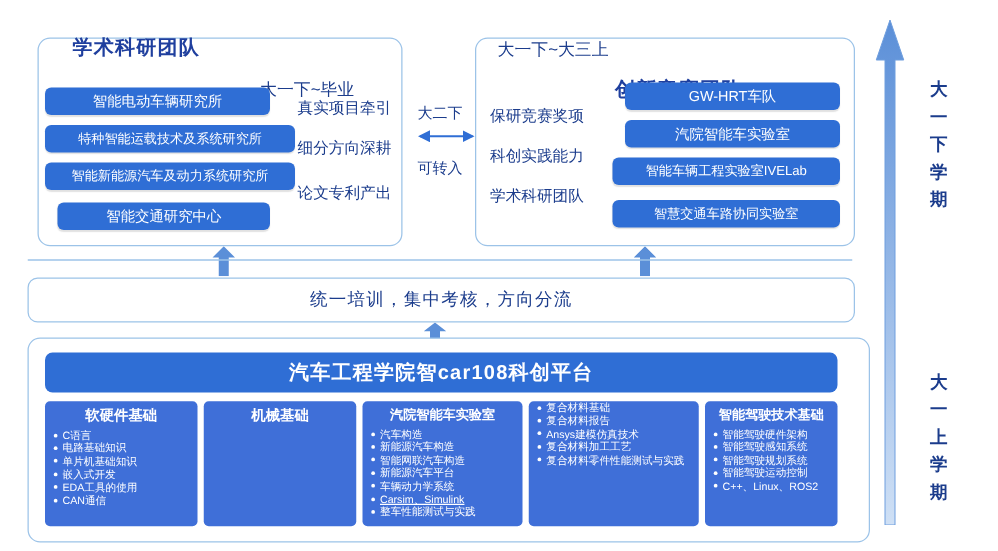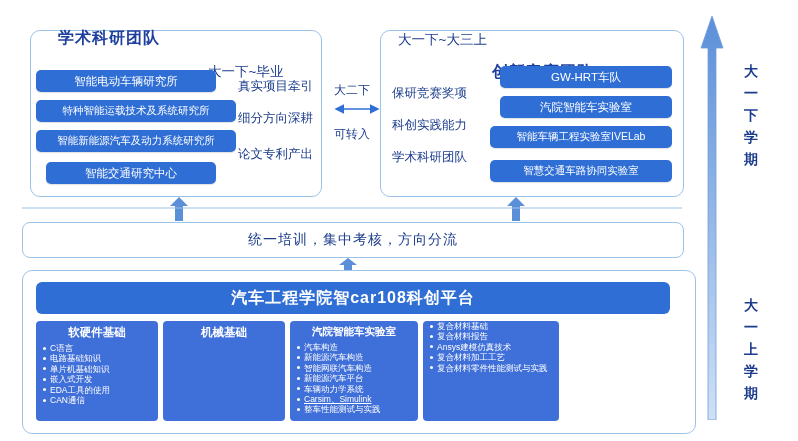--- a/index.html
+++ b/index.html
@@ -225,20 +225,30 @@
     <div class="col" style="left:400px;width:136px;">
       <ul>
         <li>复合材料基础</li>
         <li>复合材料报告</li>
         <li>Ansys建模仿真技术</li>
         <li>复合材料加工工艺</li>
         <li>复合材料零件性能测试与实践</li>
       </ul>
     </div>
 
+    <div class="col" style="left:541px;width:106px;">
+      <div class="col-title" style="font-size:10.5px;">智能驾驶技术基础</div>
+      <ul>
+        <li>智能驾驶硬件架构</li>
+        <li>智能驾驶感知系统</li>
+        <li>智能驾驶规划系统</li>
+        <li>智能驾驶运动控制</li>
+        <li>C++、Linux、ROS2</li>
+      </ul>
+    </div>
   </div>
 
   <svg class="big-arrow" viewBox="0 0 24 406" preserveAspectRatio="none">
     <defs>
       <linearGradient id="gradArrow" x1="0" y1="1" x2="0" y2="0">
         <stop offset="0%" stop-color="#cfe0f5"></stop>
         <stop offset="100%" stop-color="#5b8fd8"></stop>
       </linearGradient>
     </defs>
     <path d="M8,406 L8,34 L1,34 L12,2 L23,34 L16,34 L16,406 z" fill="url(#gradArrow)" stroke="#6f9ede" stroke-width="0.8"></path>

